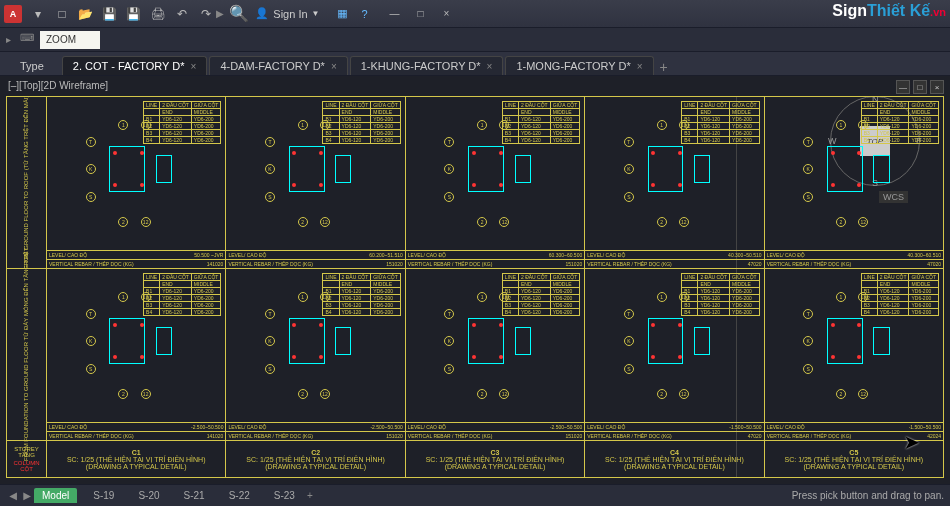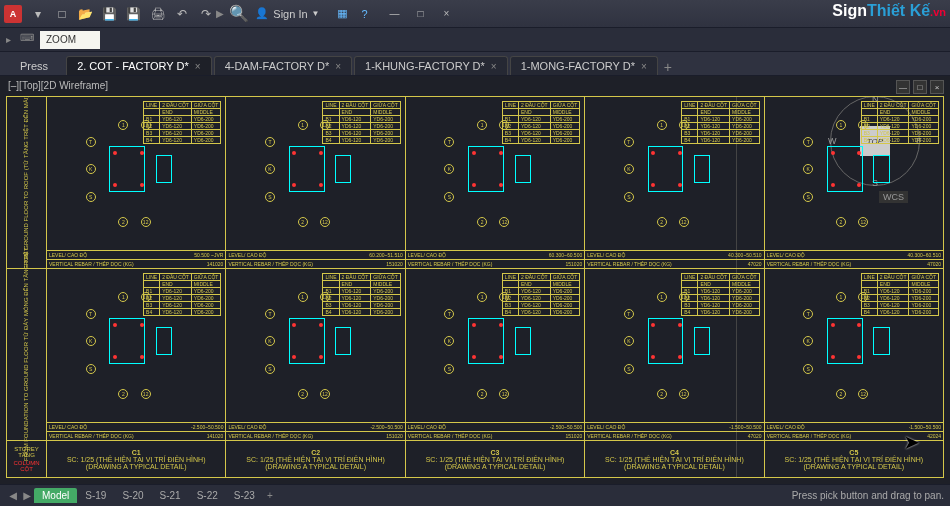--- a/index.html
+++ b/index.html
@@ -89,21 +89,21 @@
 .logo-water .f { color: #fff; }
 .logo-water .t { color: #2a9fd6; }
 .logo-water .v { color: #e03; font-size: 11px; }
 
 
 .pan-cursor { position: absolute; bottom: 30px; right: 30px; font-size: 20px; color: #000; text-shadow: 0 0 2px #fff; }
 
 
 .statusbar { position: absolute; bottom: 0; left: 0; right: 0; height: 22px; background: #2a2d3a; border-top: 1px solid #1a1d2a; display: flex; align-items: center; padding: 0 6px; font-size: 10px; color: #ccc; }
 .statusbar .model-tab { background: #4a6; color: #fff; padding: 2px 8px; border-radius: 2px 2px 0 0; cursor: pointer; font-size: 10px; }
-.statusbar .layout-tab { padding: 2px 8px; cursor: pointer; color: #aaa; font-size: 10px; }
+.statusbar .layout-tab { padding: 2px 8px; cursor: pointer; color: #aaa; font-size: 10px; margin-left: 8px; }
 .statusbar .spacer { flex: 1; }
 .statusbar .hint { color: #aaa; font-size: 10px; }
 .statusbar .nav-btn { width: 14px; text-align: center; color: #888; cursor: pointer; }
 </style>
 </head>
 <body>
 
 <div class="titlebar">
   <div class="app-icon">A</div>
   <div class="qat">
@@ -136,21 +136,21 @@
   </div>
 </div>
 
 <div class="cmdrow">
   <div class="collapse-arrow">▸</div>
   <span class="cmd-icon">⌨</span>
   <input class="cmd-input" value="ZOOM" style="">
 </div>
 
 <div class="tabrow">
-  <div class="start-tab">Press</div>
+  <div class="start-tab">Type</div>
   <div class="file-tab active">
       <span>2. COT - FACTORY D*</span>
       <span class="close-x">×</span>
     </div>
   <div class="file-tab">
       <span>4-DAM-FACTORY D*</span>
       <span class="close-x">×</span>
     </div>
   <div class="file-tab">
       <span>1-KHUNG-FACTORY D*</span>

